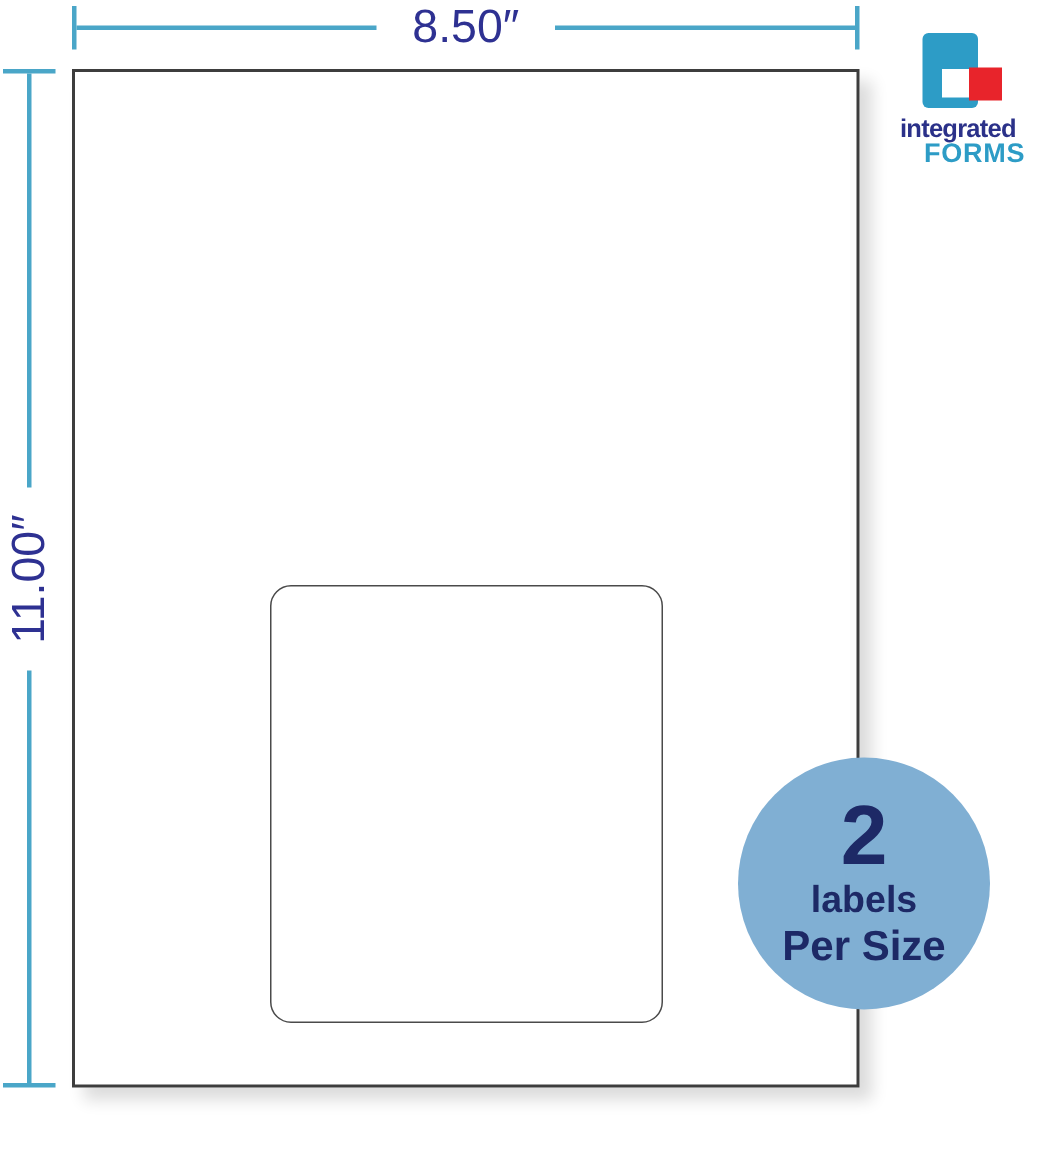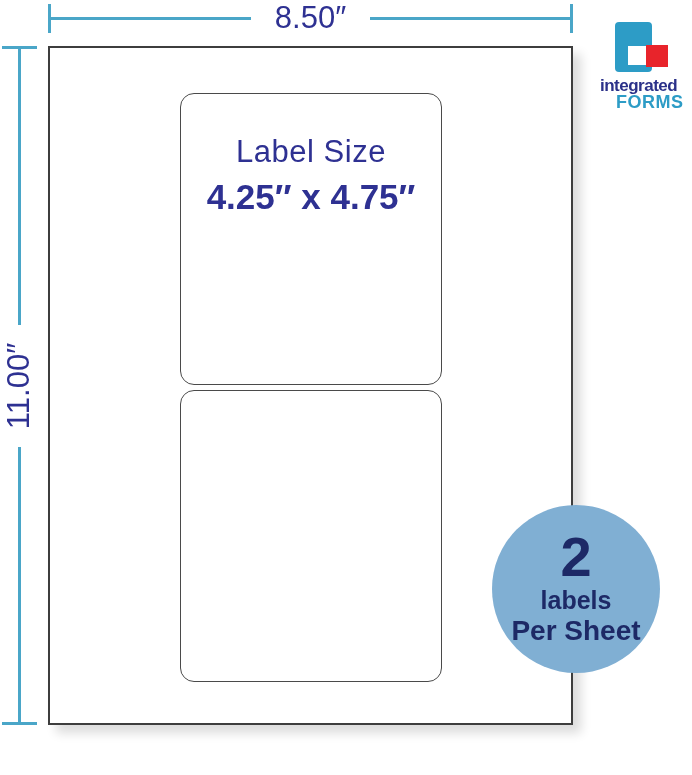--- a/index.html
+++ b/index.html
@@ -206,31 +206,27 @@
     <span class="cap hcap"></span>
     <span class="seg vseg"></span>
     <span class="vtext">
         <span>11.00″</span>
       </span>
     <span class="seg vseg"></span>
     <span class="cap hcap"></span>
   </div>
 
   <div class="sheet">
-    <div class="die label1">
-      <div class="ltitle">Label Size</div>
-      <div class="lsize">4.25″ x 4.75″</div>
-    </div>
     <div class="die label2"></div>
   </div>
 
   <div class="badge">
     <div class="bcount">2</div>
     <div class="bline1">labels</div>
-    <div class="bline2">Per Sheet</div>
+    <div class="bline2">Per Size</div>
   </div>
 
   <div class="logo">
     <div class="lblue"></div>
     <div class="lwhite"></div>
     <div class="lred"></div>
     <div class="lword1">integrated</div>
     <div class="lword2">FORMS</div>
   </div>
 

